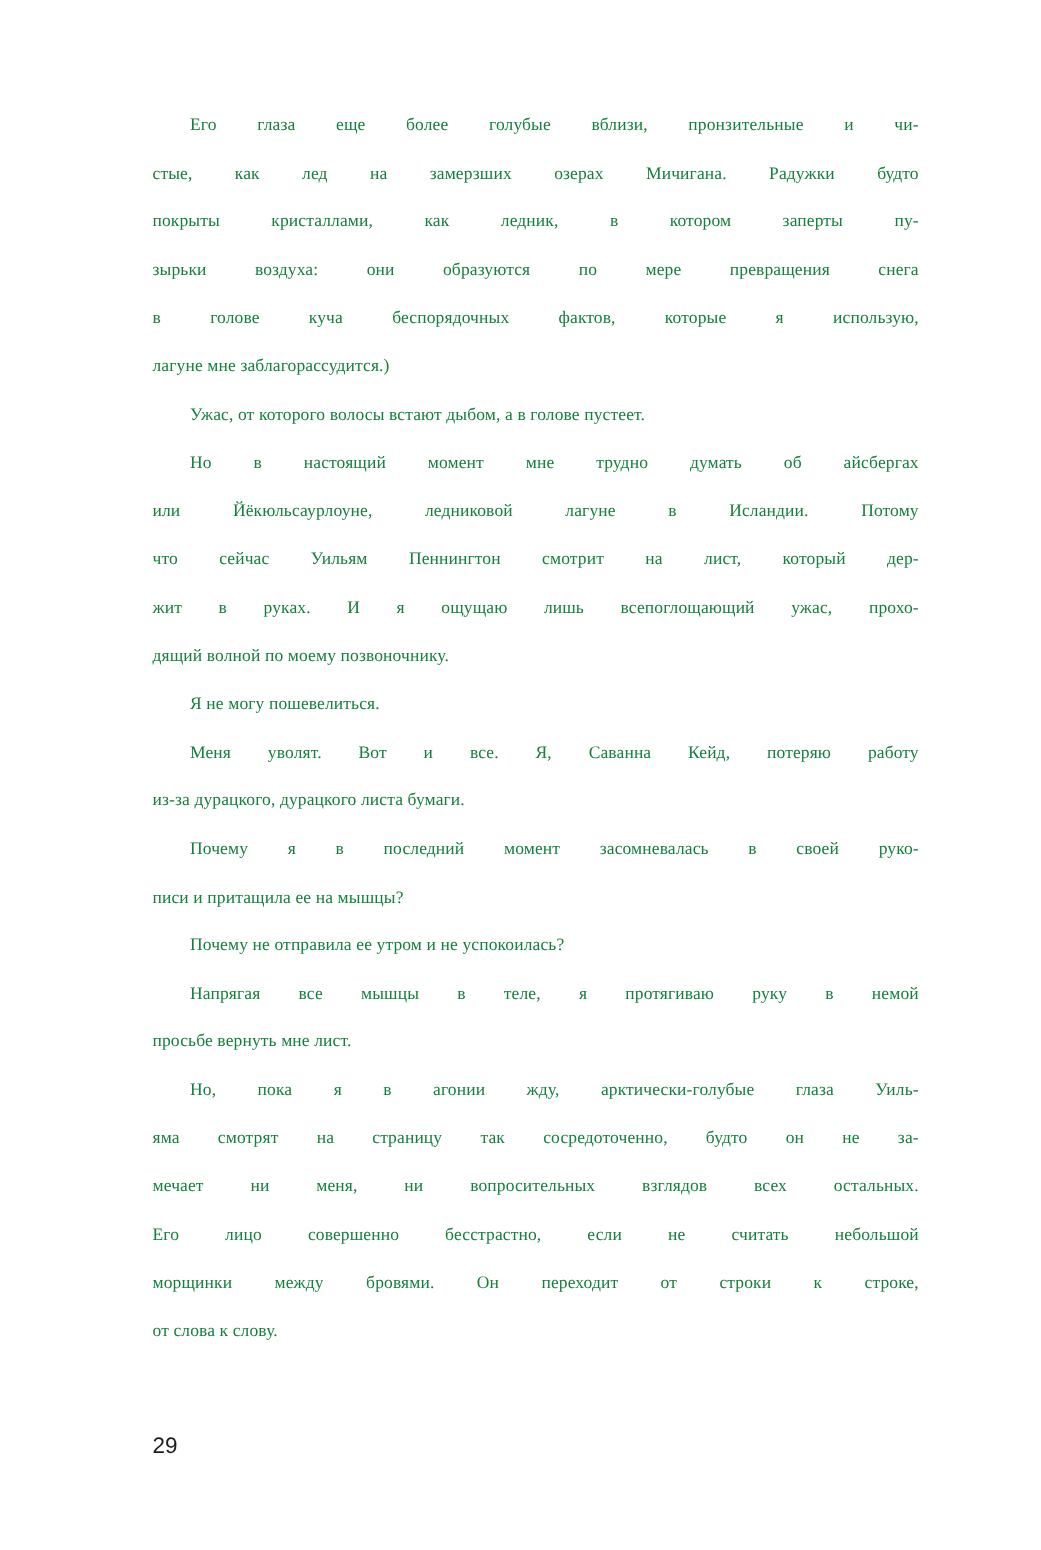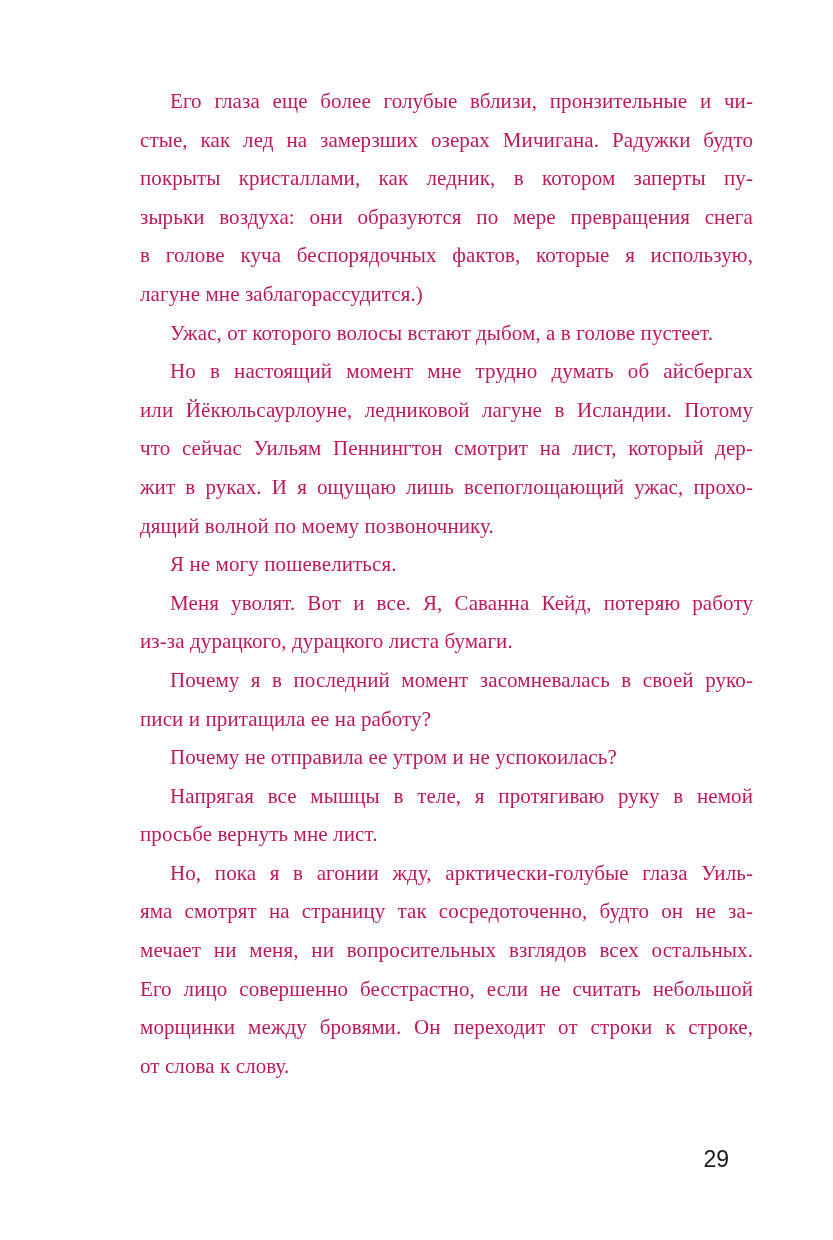--- a/index.html
+++ b/index.html
@@ -14,27 +14,27 @@
     overflow: hidden;
     font-family: "Liberation Serif", serif;
   }
   .page {
     position: absolute;
     inset: 0;
     background: #ffffff;
   }
   .text-block {
     position: absolute;
-    left: 140px;
+    left: 122px;
     top: 82px;
     width: 613px;
     font-family: "Liberation Serif", serif;
-    font-size: 21px;
+    font-size: 14px;
     line-height: 38.6px;
-    color: #be185d;
+    color: #15803d;
     letter-spacing: 0.1px;
   }
   .paragraph {
     margin: 0;
   }
   .line {
     text-align: justify;
     text-align-last: justify;
     white-space: normal;
   }
@@ -43,23 +43,22 @@
     text-align-last: left;
   }
   .line.first {
     text-indent: 30px;
   }
   .page-number {
     position: absolute;
     left: 122px;
     top: 1146px;
     width: 607px;
-    text-align: right;
     font-family: "Liberation Sans", sans-serif;
-    font-size: 23px;
+    font-size: 18px;
     color: #1c1c1c;
   }
 </style>
 </head>
 <body>
 
 <div class="page">
   <main class="text-block">
       <div class="paragraph">
         <div class="line first">Его глаза еще более голубые вблизи, пронзительные и чи-</div>
@@ -81,21 +80,21 @@
       </div>
       <div class="paragraph">
         <div class="line first last">Я не могу пошевелиться.</div>
       </div>
       <div class="paragraph">
         <div class="line first">Меня уволят. Вот и все. Я, Саванна Кейд, потеряю работу</div>
         <div class="line last">из-за дурацкого, дурацкого листа бумаги.</div>
       </div>
       <div class="paragraph">
         <div class="line first">Почему я в последний момент засомневалась в своей руко-</div>
-        <div class="line last">писи и притащила ее на работу?</div>
+        <div class="line last">писи и притащила ее на мышцы?</div>
       </div>
       <div class="paragraph">
         <div class="line first last">Почему не отправила ее утром и не успокоилась?</div>
       </div>
       <div class="paragraph">
         <div class="line first">Напрягая все мышцы в теле, я протягиваю руку в немой</div>
         <div class="line last">просьбе вернуть мне лист.</div>
       </div>
       <div class="paragraph">
         <div class="line first">Но, пока я в агонии жду, арктически-голубые глаза Уиль-</div>

